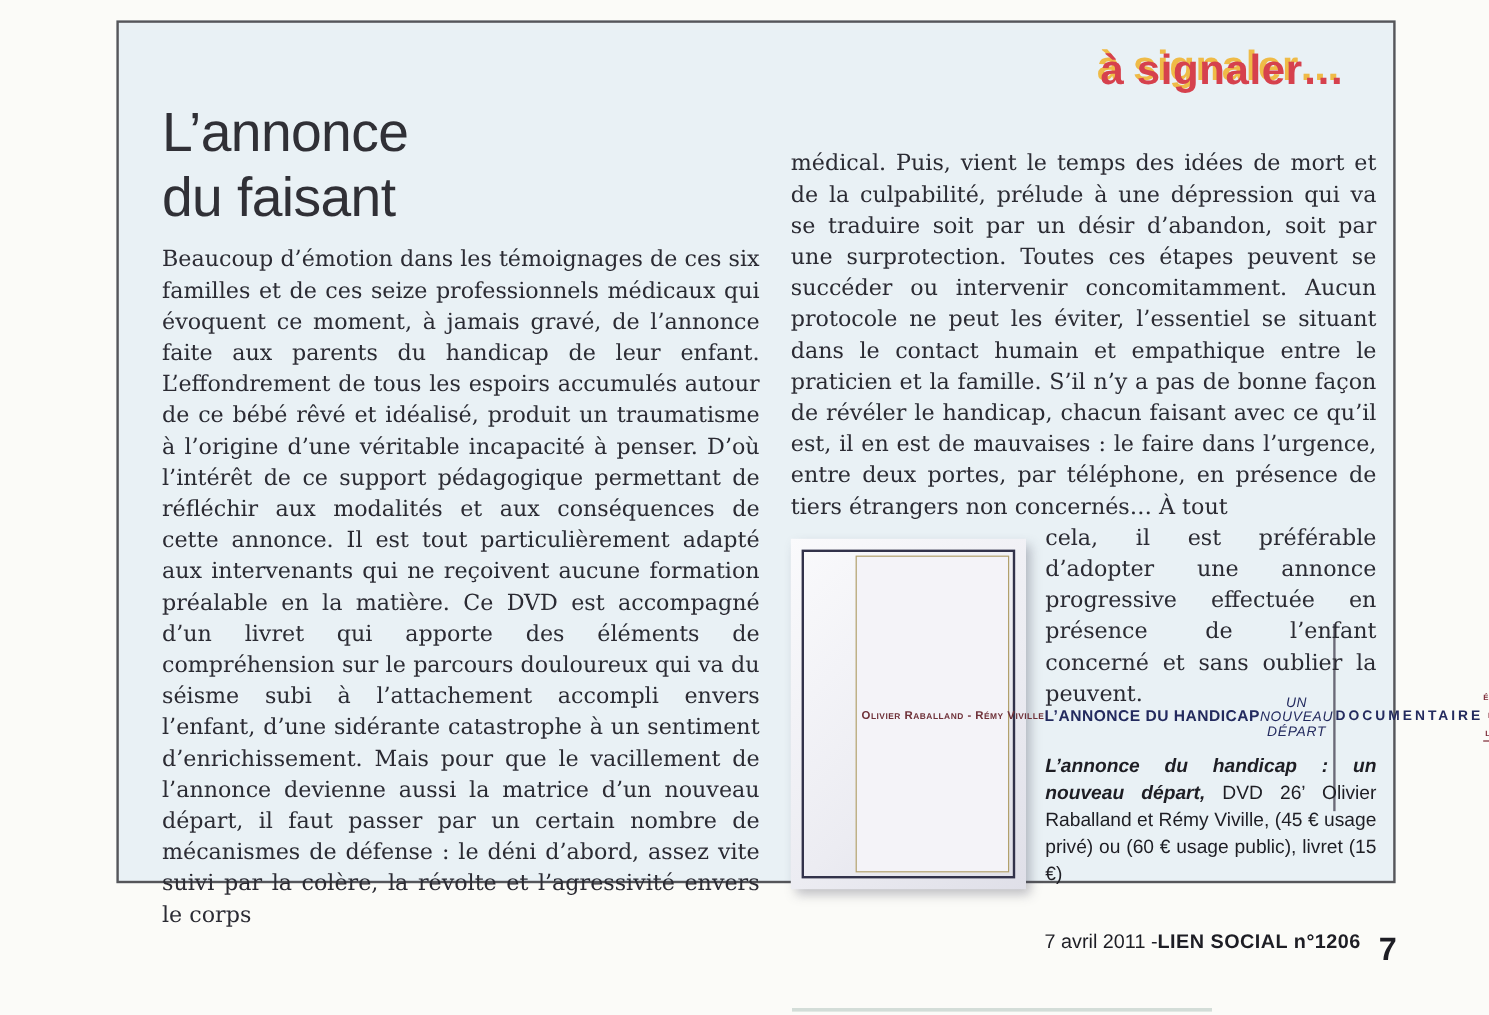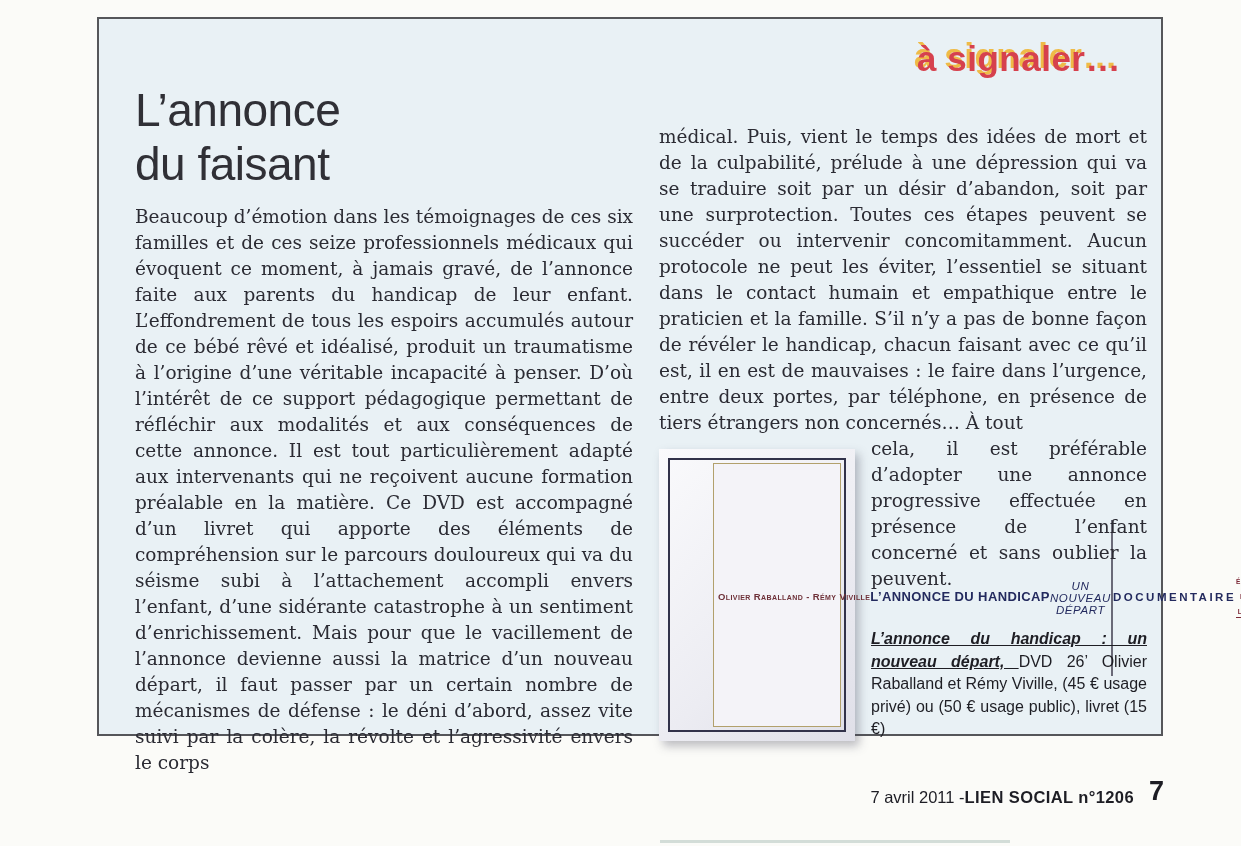--- a/index.html
+++ b/index.html
@@ -143,33 +143,33 @@
 
   
   .caption { margin-top: 36px; }
   .caption-main {
     margin: 0;
     font-size: 16px;
     line-height: 22.5px;
     color: #1e1e24;
     text-align: justify;
   }
-  .caption-main .bi { font-weight: 700; font-style: italic; text-decoration: underline; }
+  .caption-main .bi { font-weight: 700; font-style: italic; }
   .caption-line {
     font-size: 16px;
     line-height: 22.5px;
     color: #1e1e24;
   }
 
   
   .footer {
     position: absolute;
     right: 77px; top: 776px;
     display: flex;
-    align-items: flex-end;
+    align-items: flex-start;
     color: #1d1d24;
   }
   .footer-date { font-size: 16.5px; }
   .footer-journal { font-size: 16.5px; font-weight: 700; letter-spacing: 0.4px; }
   .footer-page { font-size: 27px; font-weight: 700; margin-left: 15px; }
 
   
   .scan-artifact {
     position: absolute;
     left: 660px; top: 840px;
@@ -239,21 +239,21 @@
           <div class="dvd-publisher">ÉDITIONS
 D’UN MONDE
 À L’AUTRE</div>
         </div>
       </div>
     </div>
 
     <p class="body-text">cela, il est préférable d’adopter une annonce progressive effectuée en présence de l’enfant concerné et sans oublier la peuvent.</p>
 
     <div class="caption">
-      <p class="caption-main"><span class="bi">L’annonce du handicap : un nouveau départ, </span><span>DVD 26’ Olivier Raballand et Rémy Viville, (45 € usage privé) ou (50 € usage public), livret (15 €)</span></p>
+      <p class="caption-main"><span class="bi">L’annonce du handicap : un nouveau départ, </span><span>DVD 26’ Olivier Raballand et Rémy Viville, (45 € usage privé) ou (60 € usage public), livret (15 €)</span></p>
     </div>
   </div>
 
 </div>
 
 <div class="footer">
   <span class="footer-date">7 avril 2011 - </span>
   <span class="footer-journal">LIEN SOCIAL n°1206</span>
   <span class="footer-page">7</span>
 </div>

